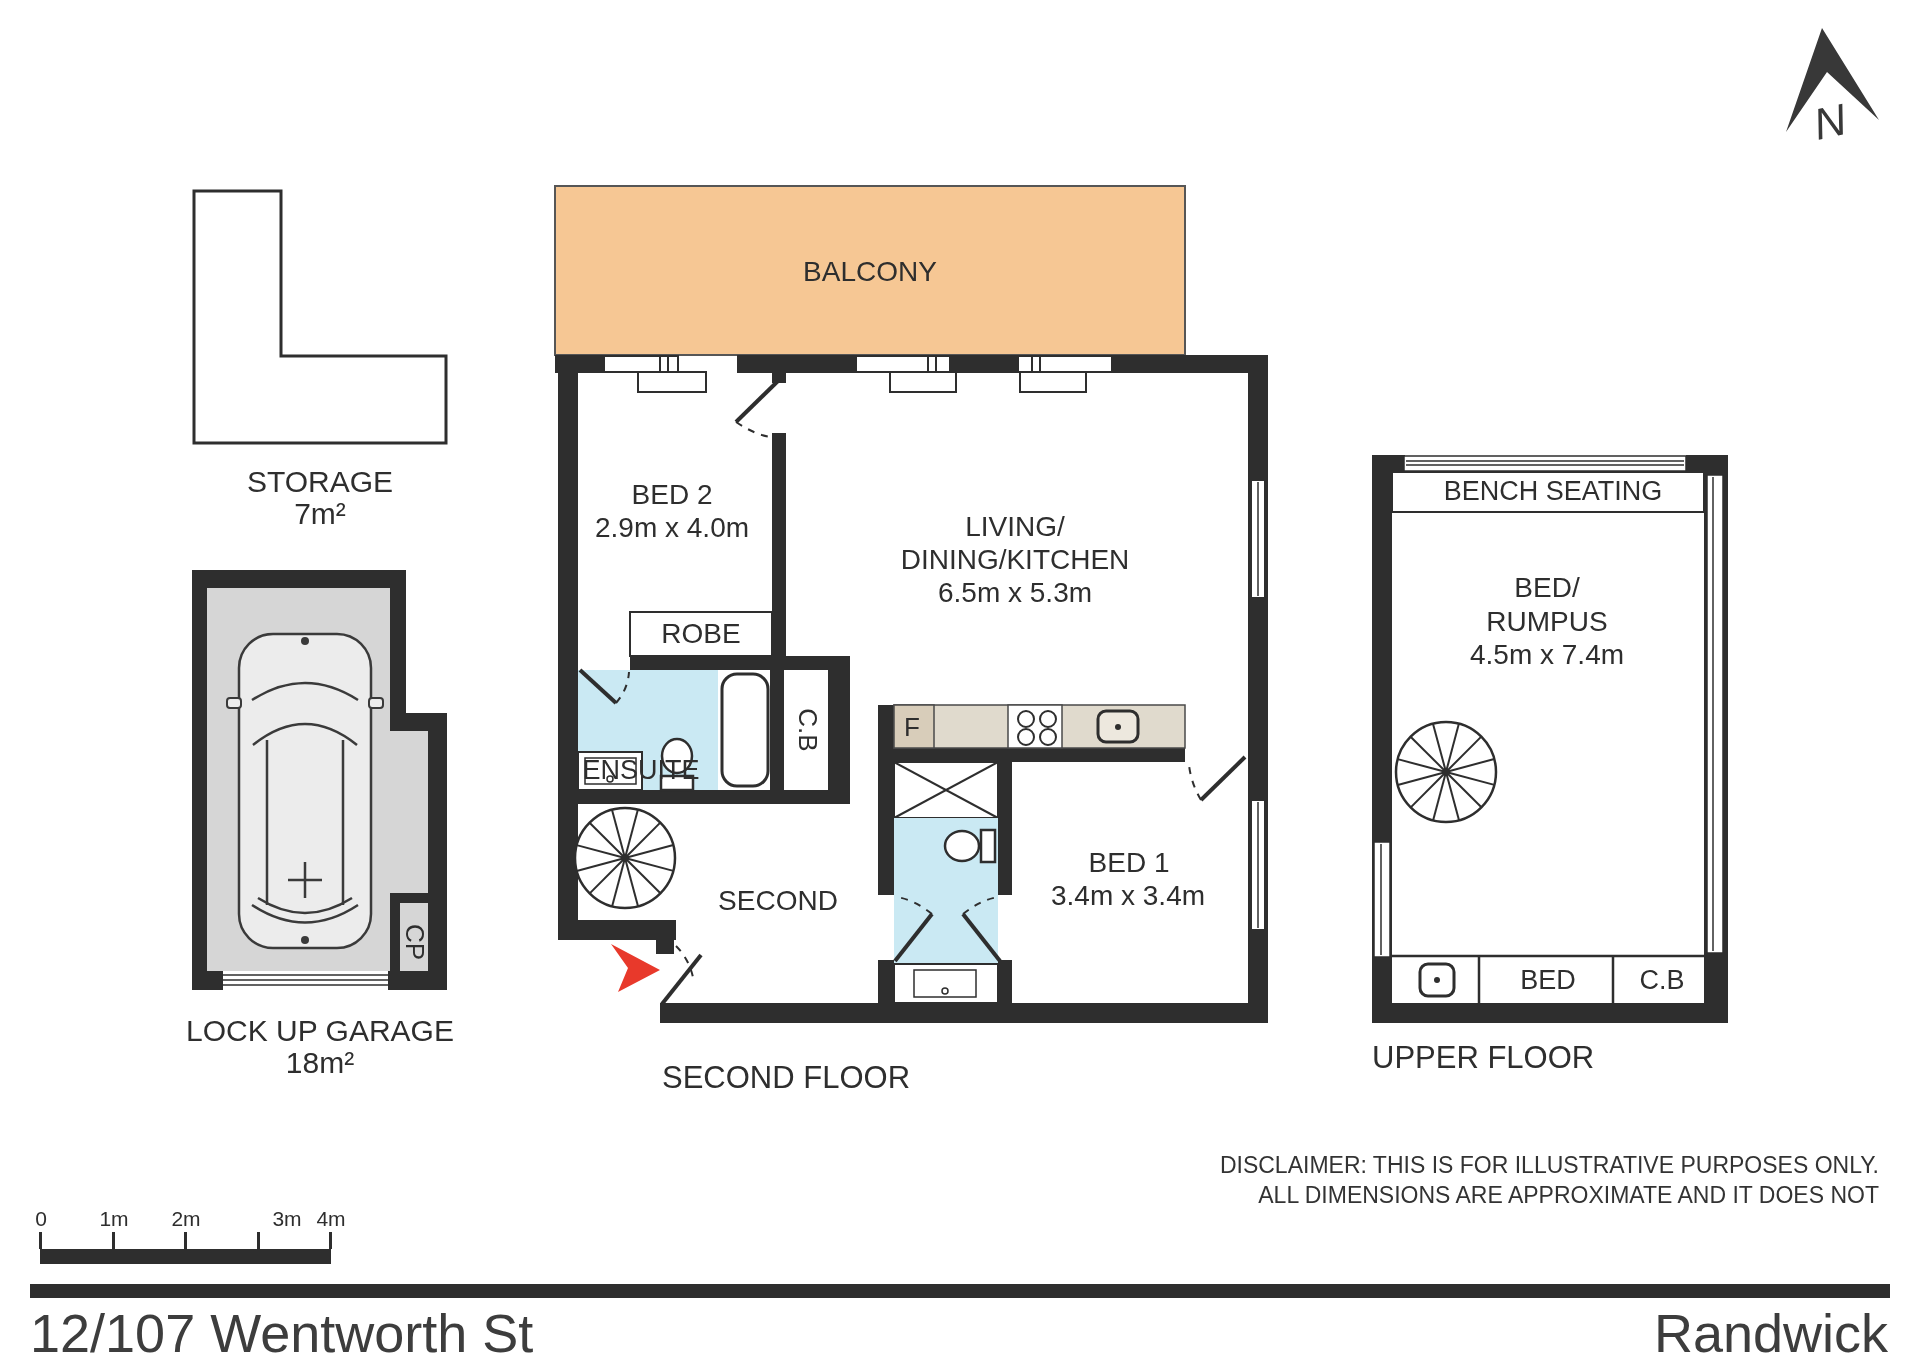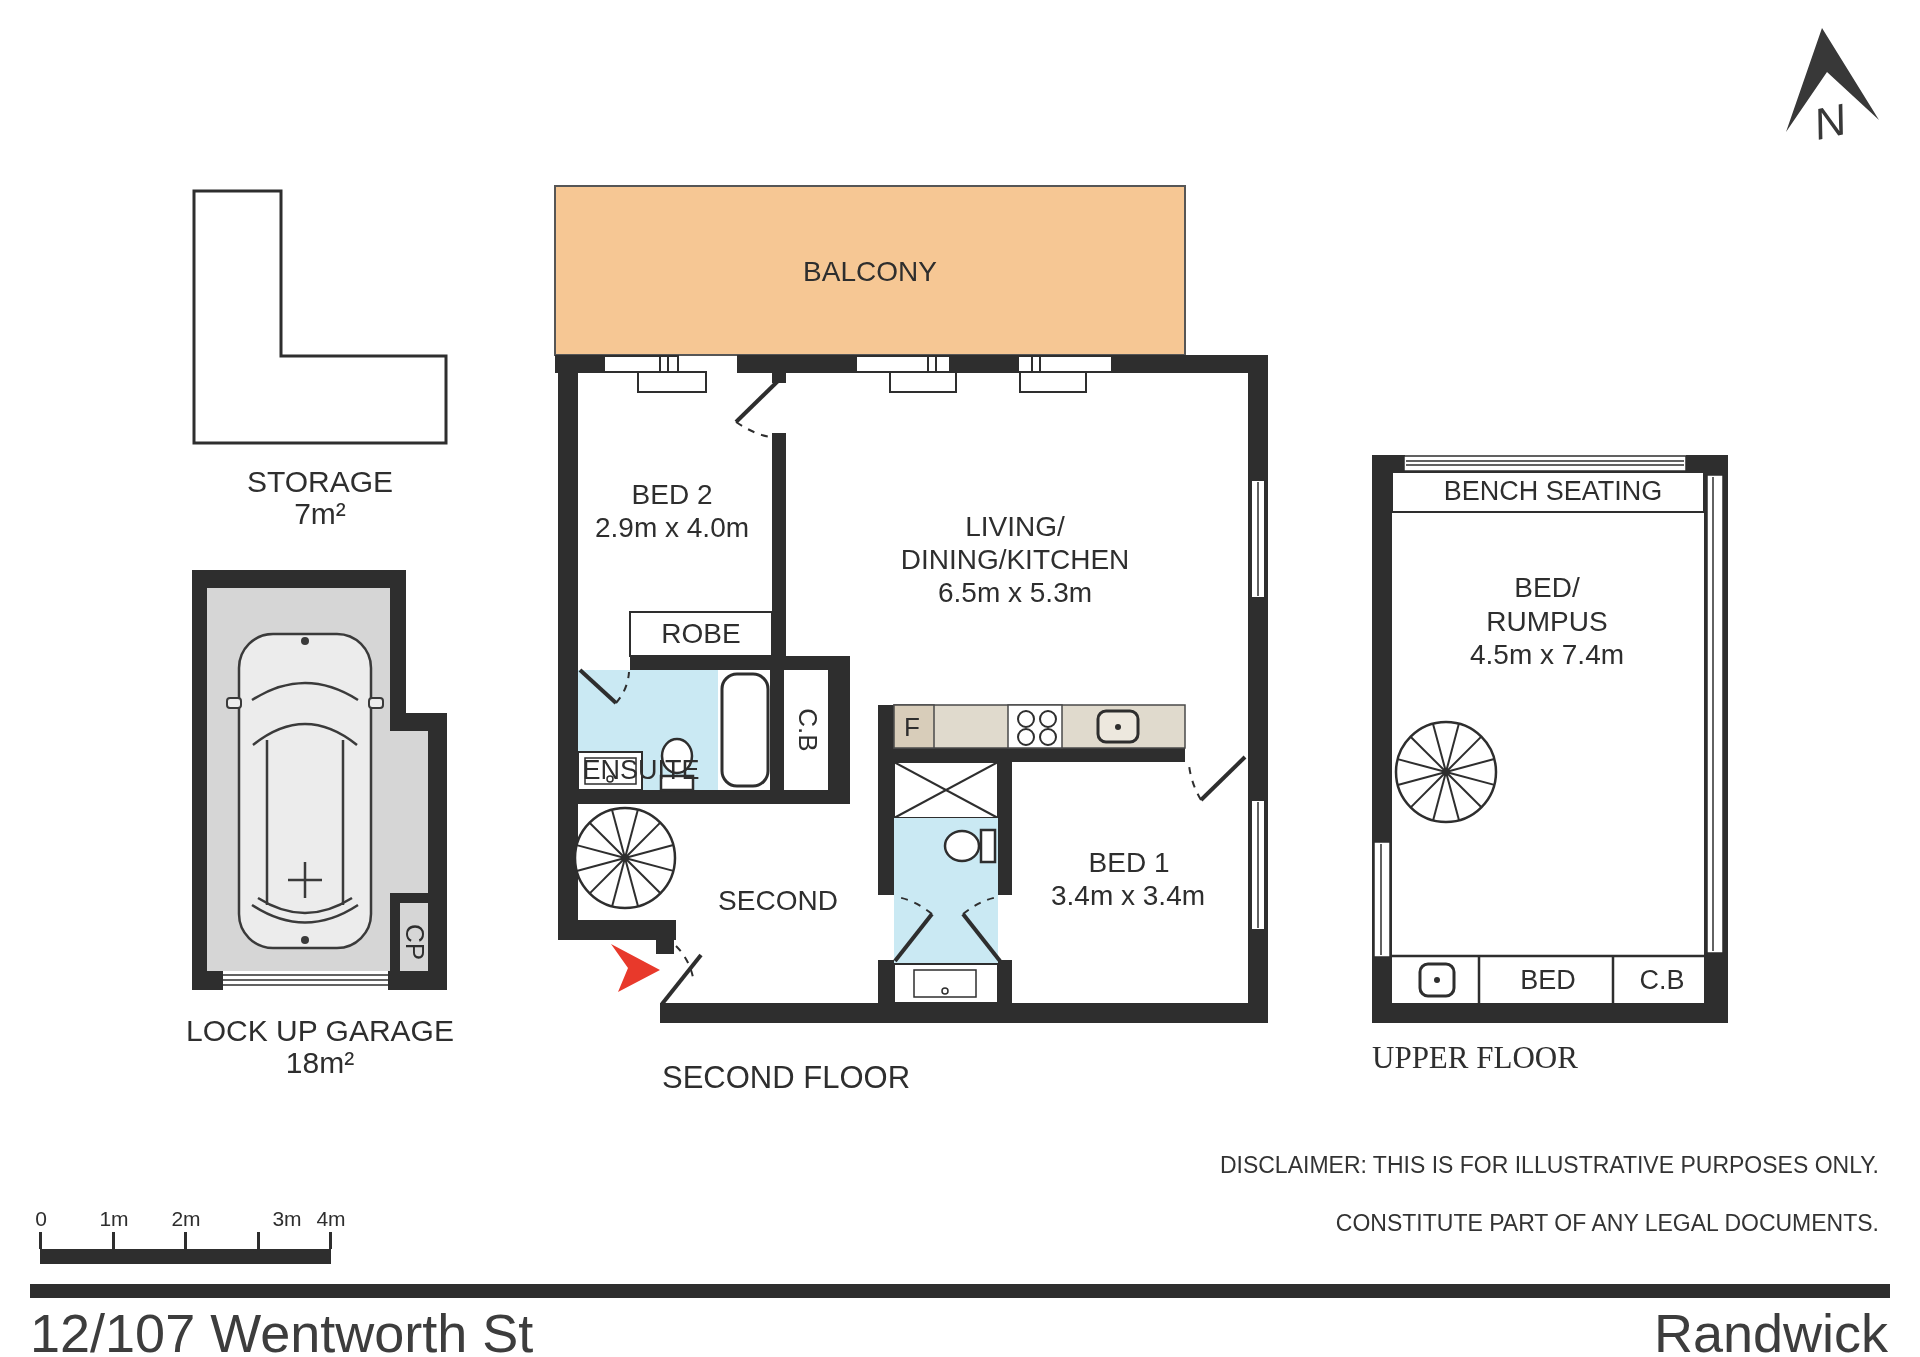--- a/index.html
+++ b/index.html
@@ -286,27 +286,27 @@
 <div class="lbl f28" style="left:1128px;top:896px;">3.4m x 3.4m</div>
 <div class="lbl f28" style="left:778px;top:901px;">SECOND</div>
 <div class="tl f31" style="left:662px;top:1060px;">SECOND FLOOR</div>
 
 <div class="lbl f27" style="left:1553px;top:491px;">BENCH SEATING</div>
 <div class="lbl f28" style="left:1547px;top:588px;">BED/</div>
 <div class="lbl f28" style="left:1547px;top:622px;">RUMPUS</div>
 <div class="lbl f28" style="left:1547px;top:655px;">4.5m x 7.4m</div>
 <div class="lbl f27" style="left:1548px;top:980px;">BED</div>
 <div class="lbl f27" style="left:1662px;top:980px;">C.B</div>
-<div class="tl f31" style="left:1372px;top:1040px;font-family:Liberation Serif, serif;">UPPER FLOOR</div>
+<div class="tl f31" style="left:1372px;top:1040px;">UPPER FLOOR</div>
 
 <div class="lbl f20" style="left:41px;top:1219px;">0</div>
 <div class="lbl f20" style="left:114px;top:1219px;">1m</div>
 <div class="lbl f20" style="left:186px;top:1219px;">2m</div>
 <div class="lbl f20" style="left:259px;top:1219px;margin-left:28px;">3m</div>
 <div class="lbl f20" style="left:331px;top:1219px;">4m</div>
 
 <div class="rr f23" style="right:41px;top:1152px;">DISCLAIMER: THIS IS FOR ILLUSTRATIVE PURPOSES ONLY.</div>
-<div class="rr f23" style="right:41px;top:1210px;">CONSTITUTE PART OF ANY LEGAL DOCUMENTS.</div>
+<div class="rr f23" style="right:41px;top:1182px;">ALL DIMENSIONS ARE APPROXIMATE AND IT DOES NOT</div>
 
 <div class="tl f54" style="left:30px;top:1302px;">12/107 Wentworth St</div>
 <div class="rr f54" style="right:32px;top:1302px;color:#3d3d3d;">Randwick</div>
 
 </div>
 
 </body></html>

